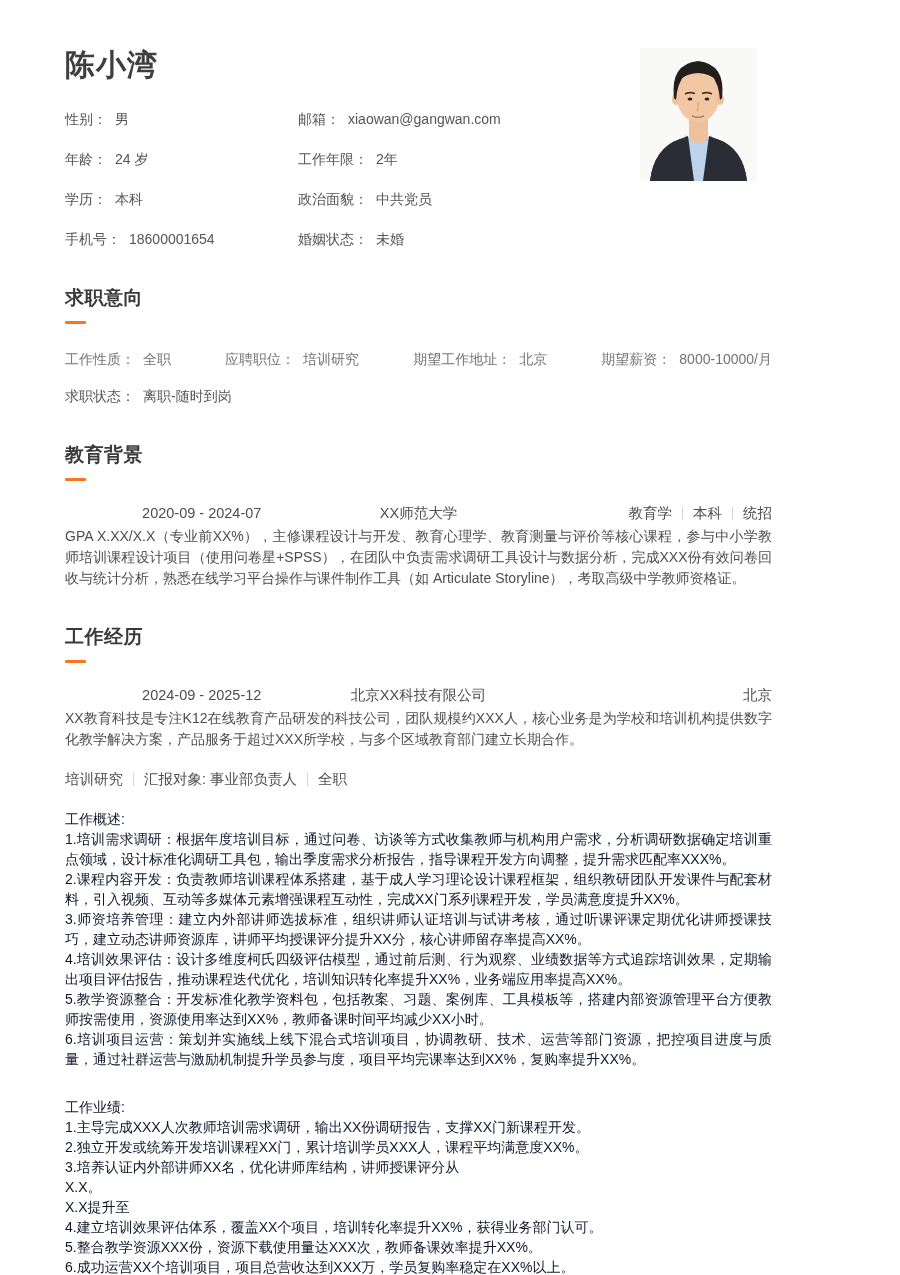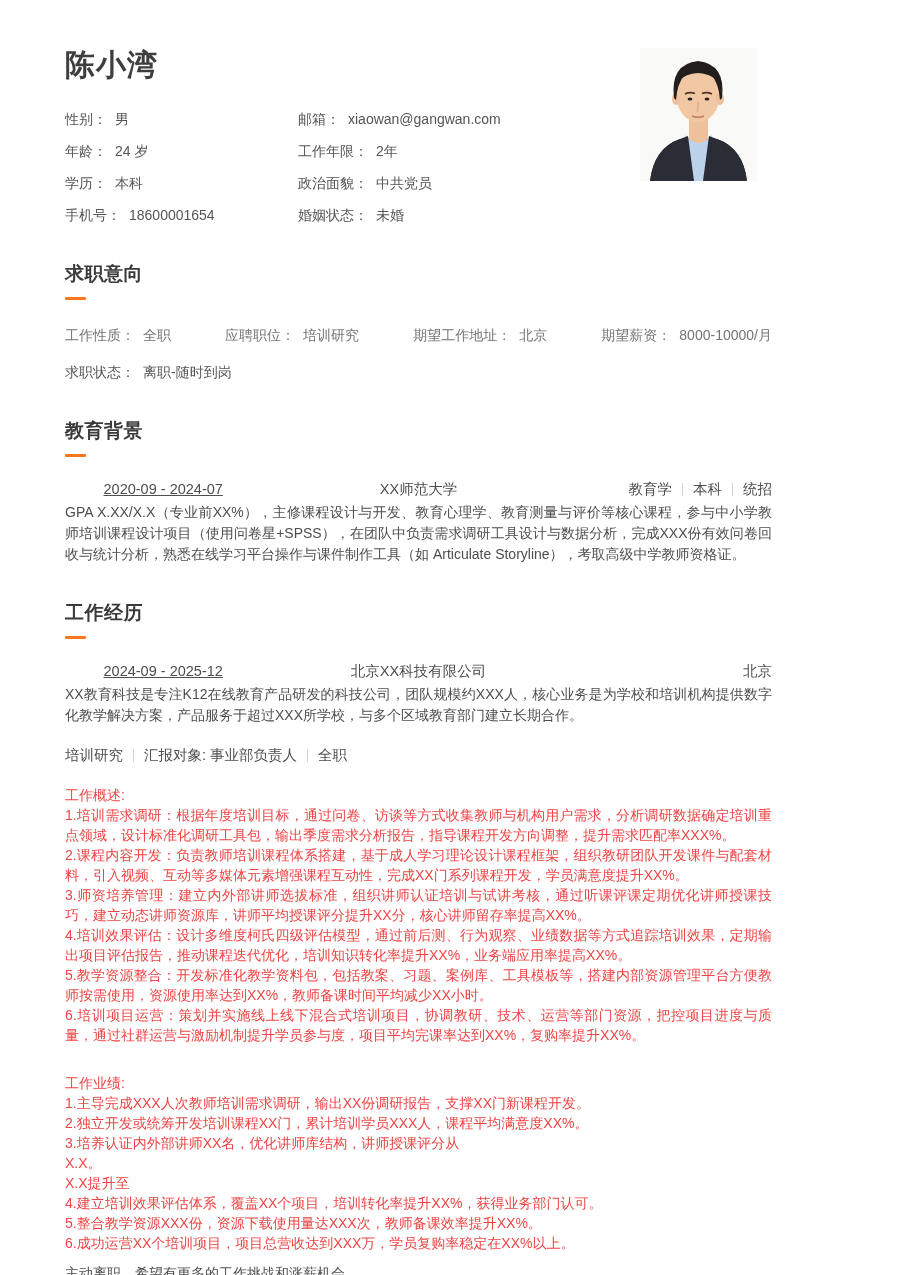--- a/index.html
+++ b/index.html
@@ -7,21 +7,21 @@
   body {
     width:900px; height:1275px; overflow:hidden; position:relative;
     font-family:"Liberation Sans","DejaVu Sans",sans-serif;
     color:#4e4e4e;
     -webkit-font-smoothing:antialiased;
   }
   .page { width:837px; height:1275px; padding:45px 65px 0 65px; overflow:hidden; position:relative; background:#fff; }
 
   
   .name { font-size:30px; font-weight:700; color:#3e3e3e; letter-spacing:1px; margin-bottom:25px; }
-  .info-grid { display:grid; grid-template-columns:233px 1fr; row-gap:16px; font-size:14px; color:#555; width:620px; }
+  .info-grid { display:grid; grid-template-columns:233px 1fr; row-gap:24px; font-size:14px; color:#555; width:620px; }
   .info-item { line-height:16px; white-space:nowrap; }
   .info-item .lbl { margin-right:8px; }
   .photo {
     position:absolute; top:48px; right:80px; width:117px; height:133px;
     overflow:hidden; background:#f8f8f7;
   }
   .photo svg { display:block; width:100%; height:100%; }
 
   
   .section { margin-top:38px; }
@@ -29,30 +29,30 @@
   .sec-underline { width:21px; height:3px; background:#f8761d; margin-top:10px; border-radius:1px; }
 
   
   .intent-row { display:flex; justify-content:space-between; margin-top:27px; font-size:14px; color:#737373; line-height:16px; }
   .intent-field .lbl { margin-right:8px; }
   .intent-status { margin-top:21px; font-size:14px; color:#555; line-height:16px; }
   .intent-status .lbl { margin-right:8px; }
 
   
   .meta-row { display:flex; align-items:center; margin-top:24px; font-size:14.5px; color:#4e4e4e; line-height:17px; }
-  .meta-left  { flex:1; text-align:center;text-decoration:underline; }
+  .meta-left  { flex:1; text-align:right; }
   .meta-center{ flex:1.6; text-align:center; }
   .meta-right { flex:1; text-align:right; white-space:nowrap; }
   .vsep { display:inline-block; width:1px; height:13px; background:#d5d5d5; margin:0 10px; vertical-align:-2px; }
 
   .para { font-size:14px; line-height:21px; color:#4e4e4e; margin-top:4px; text-align:justify; }
 
   .role-row { margin-top:21px; font-size:14.5px; color:#4e4e4e; line-height:17px; }
 
-  .block { margin-top:21px; font-size:14px; color:#ef4444; }
+  .block { margin-top:21px; font-size:14px; color:#0f172a; }
   .block .line { line-height:20px; text-align:justify; }
   .block2 { margin-top:28px; }
   .leaving { margin-top:10px; font-size:14px; line-height:20px; color:#4e4e4e; }
 
   .sec-work { margin-top:35px; }
 </style>
 </head>
 <body>
 
 <div class="page">

